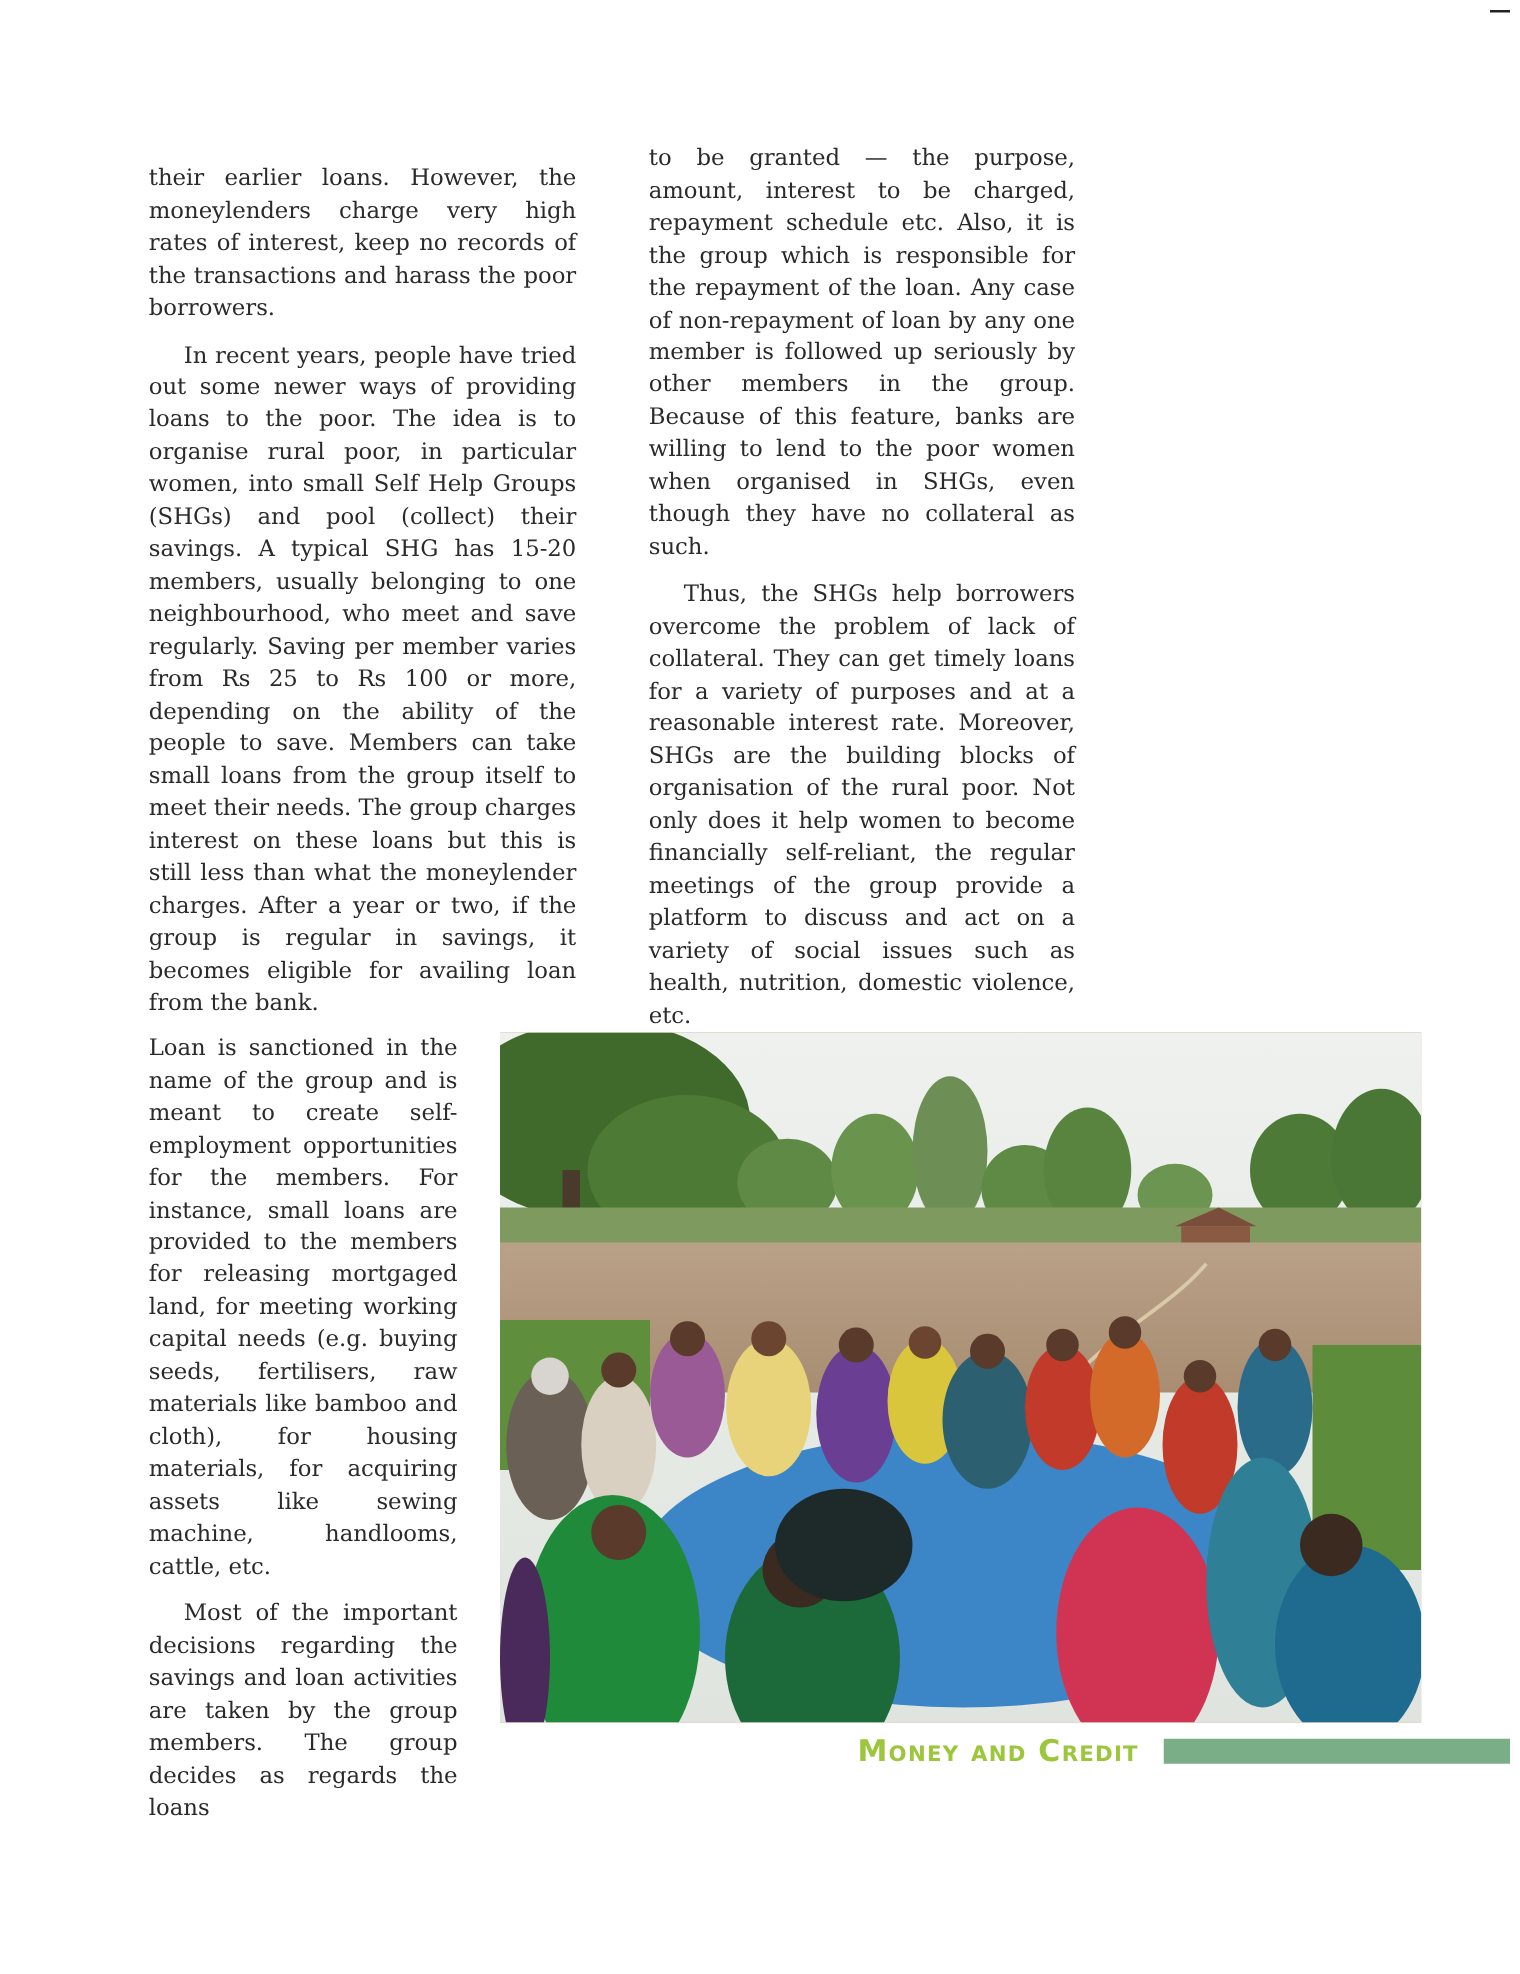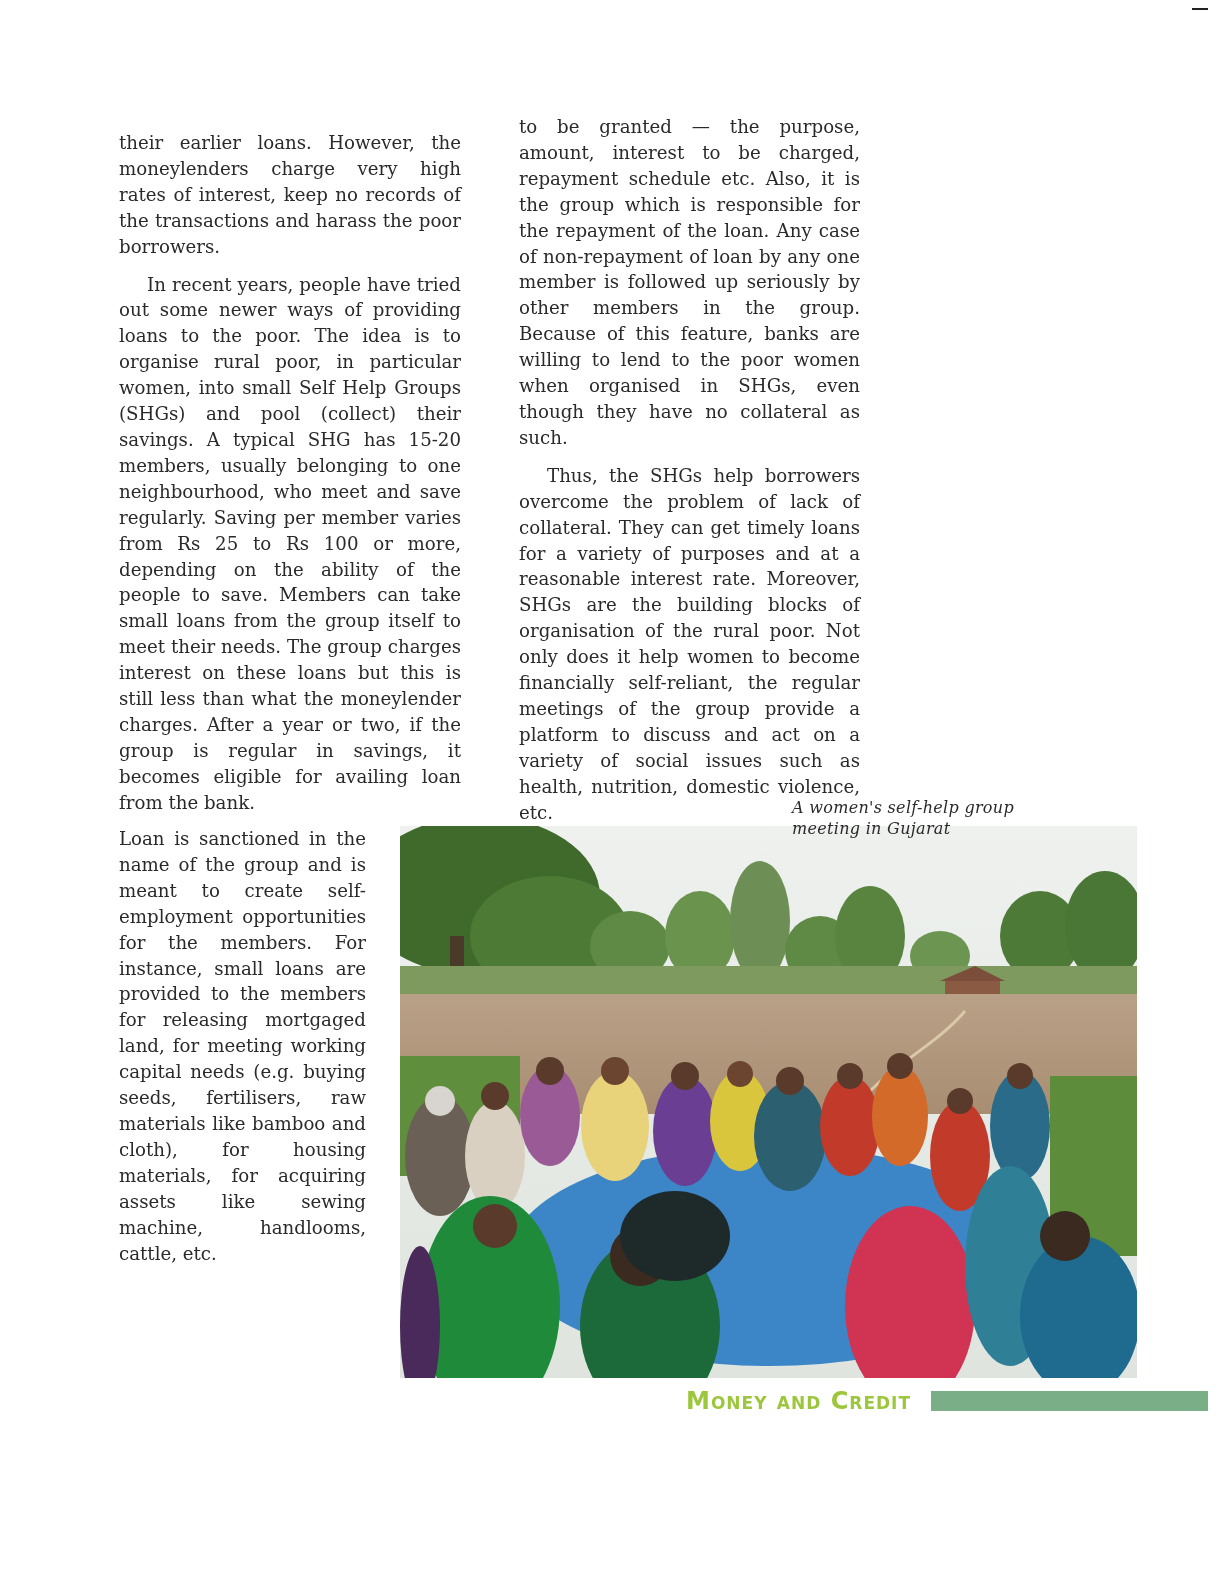--- a/index.html
+++ b/index.html
@@ -60,20 +60,21 @@
 
   <div class="corner-mark"></div>
 
   <div class="col left-top">
     <p>their earlier loans. However, the moneylenders charge very high rates of interest, keep no records of the transactions and harass the poor borrowers.</p>
     <p class="indent">In recent years, people have tried out some newer ways of providing loans to the poor. The idea is to organise rural poor, in particular women, into small Self Help Groups (SHGs) and pool (collect) their savings. A typical SHG has 15-20 members, usually belonging to one neighbourhood, who meet and save regularly. Saving per member varies from Rs 25 to Rs 100 or more, depending on the ability of the people to save. Members can take small loans from the group itself to meet their needs. The group charges interest on these loans but this is still less than what the moneylender charges. After a year or two, if the group is regular in savings, it becomes eligible for availing loan from the bank.</p>
   </div>
 
   <div class="col left-bottom">
     <p>Loan is sanctioned in the name of the group and is meant to create self-employment opportunities for the members. For instance, small loans are provided to the members for releasing mortgaged land, for meeting working capital needs (e.g. buying seeds, fertilisers, raw materials like bamboo and cloth), for housing materials, for acquiring assets like sewing machine, handlooms, cattle, etc.</p>
+    <p class="indent">Most of the important decisions regarding the savings and loan activities are taken by the group members. The group decides as regards the loans</p>
   </div>
 
   <div class="col right-col">
     <p>to be granted — the purpose, amount, interest to be charged, repayment schedule etc.  Also, it is the group which is responsible for the repayment of the loan. Any case of non-repayment of loan by any one member is followed up seriously by other members in the group. Because of this feature, banks are willing to lend to the poor women when organised in SHGs, even though they have no collateral as such.</p>
     <p class="indent">Thus, the SHGs help borrowers overcome the problem of lack of collateral. They can get timely loans for a variety of purposes and at a reasonable interest rate. Moreover, SHGs are the building blocks of organisation of the rural poor. Not only does it help women to become financially self-reliant, the regular meetings of the group provide a platform to discuss and act on a variety of social issues such as health, nutrition, domestic violence, etc.</p>
   </div>
 
   <div class="photo" title="A women's self-help group meeting in Gujarat">
     <svg width="737" height="552" viewBox="0 0 737 552" xmlns="http://www.w3.org/2000/svg">
       <defs>
@@ -144,22 +145,18 @@
       <circle cx="240" cy="430" r="30" fill="#3a2a20"></circle>
       <ellipse cx="275" cy="410" rx="55" ry="45" fill="#1e2a2a"></ellipse>
       <ellipse cx="510" cy="480" rx="65" ry="100" fill="#d13352"></ellipse>
       <ellipse cx="610" cy="440" rx="45" ry="100" fill="#2f7f96"></ellipse>
       <ellipse cx="680" cy="490" rx="60" ry="80" fill="#1f6a8f"></ellipse>
       <circle cx="665" cy="410" r="25" fill="#3a2a20"></circle>
       <ellipse cx="20" cy="500" rx="20" ry="80" fill="#4a2a5a"></ellipse>
     </svg>
   </div>
 
-  <div class="caption">
-    <div>A women's self-help group</div>
-    <div>meeting in Gujarat</div>
-  </div>
 
   <div class="footer-bar"></div>
   <div class="footer-title">Money and Credit</div>
   <div class="page-num">51</div>
 
 </div>
 
 </body></html>

